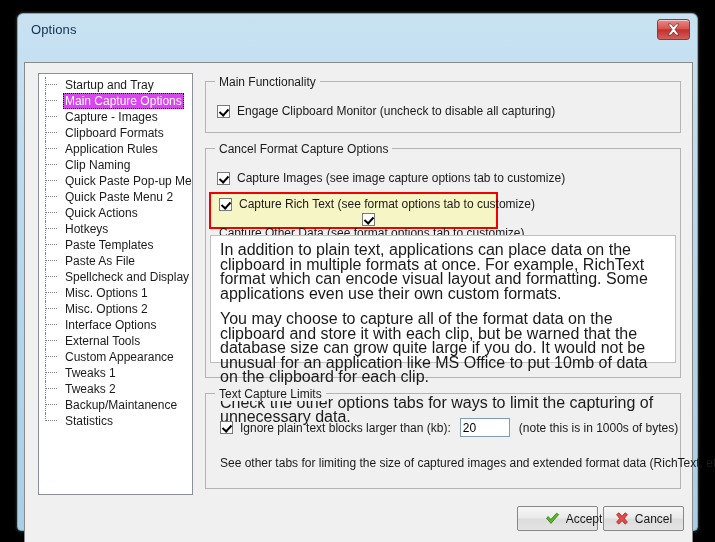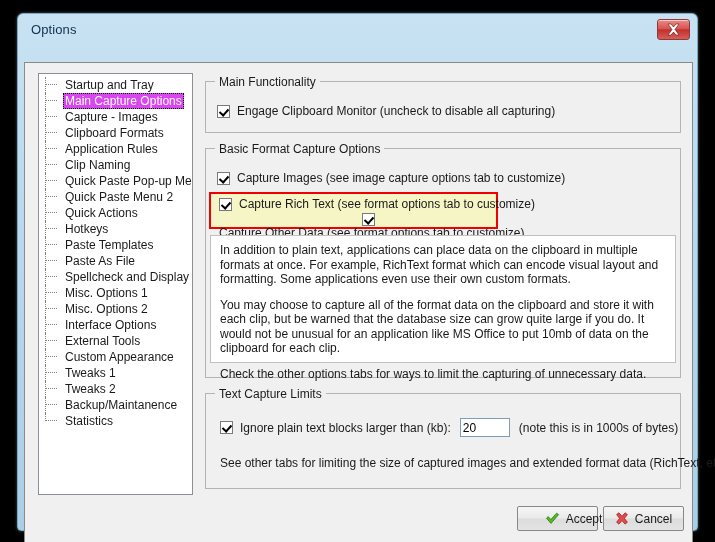--- a/index.html
+++ b/index.html
@@ -196,21 +196,21 @@
     top: 86px;
     width: 466px;
     height: 128px;
     background: #ffffff;
     border: 1px solid #c0c0c0;
     box-sizing: border-box;
     padding: 7px 9px;
   }
   #desc-panel p {
     margin: 0 0 11px 0;
-    font-size: 12px;
+    font-size: 16px;
     line-height: 14.5px;
     color: #1a1a1a;
   }
   #desc-panel p:last-child { margin-bottom: 0; }
 
   
   .txtfield {
     width: 50px;
     height: 19px;
     background: #ffffff;
@@ -297,21 +297,21 @@
 
       <div class="groupbox" style="left:0; top:8px; width:476px; height:52px;">
         <div class="gb-title">Main Functionality</div>
         <div class="cbrow" style="left:11px; top:22px;">
           <span class="cbox checked"></span>
           <span>Engage Clipboard Monitor (uncheck to disable all capturing)</span>
         </div>
       </div>
 
       <div class="groupbox" style="left:0; top:75px; width:476px; height:230px;">
-        <div class="gb-title">Basic Format Capture Options</div>
+        <div class="gb-title">Cancel Format Capture Options</div>
 
         <div class="cbrow" style="left:11px; top:22px;">
           <span class="cbox checked"></span>
           <span>Capture Images (see image capture options tab to customize)</span>
         </div>
 
         <div id="highlight-block">
           <div class="cbrow" style="left:8px; top:3px;align-items:center;">
             <span class="cbox checked"></span>
             <span>Capture Rich Text (see format options tab to customize)</span>

